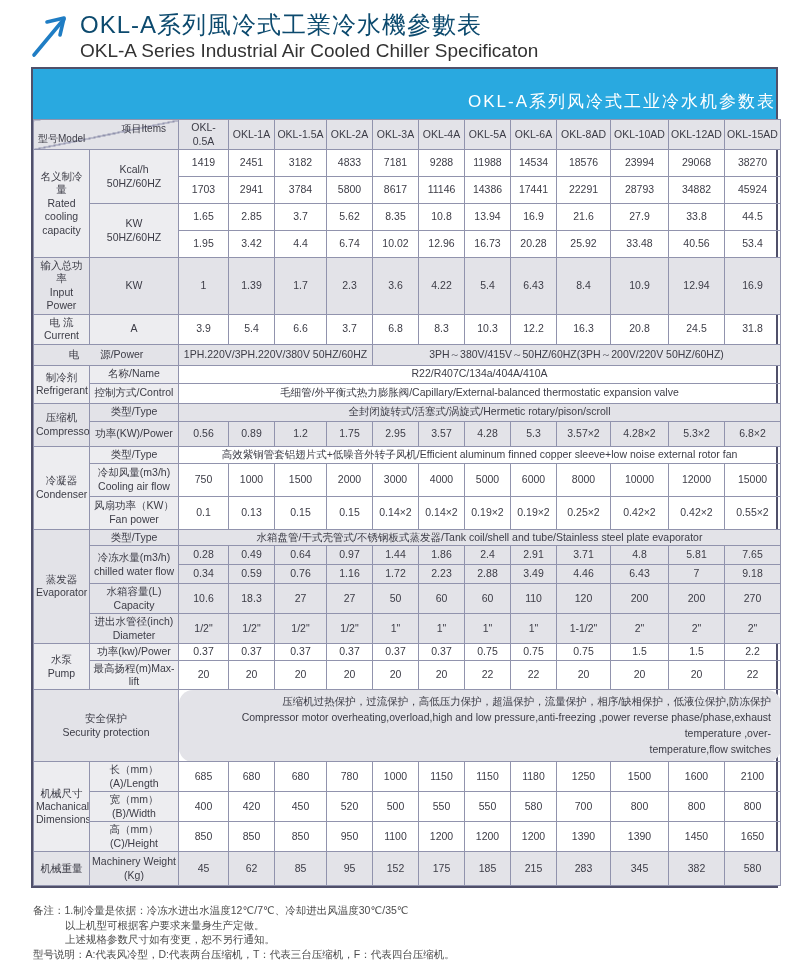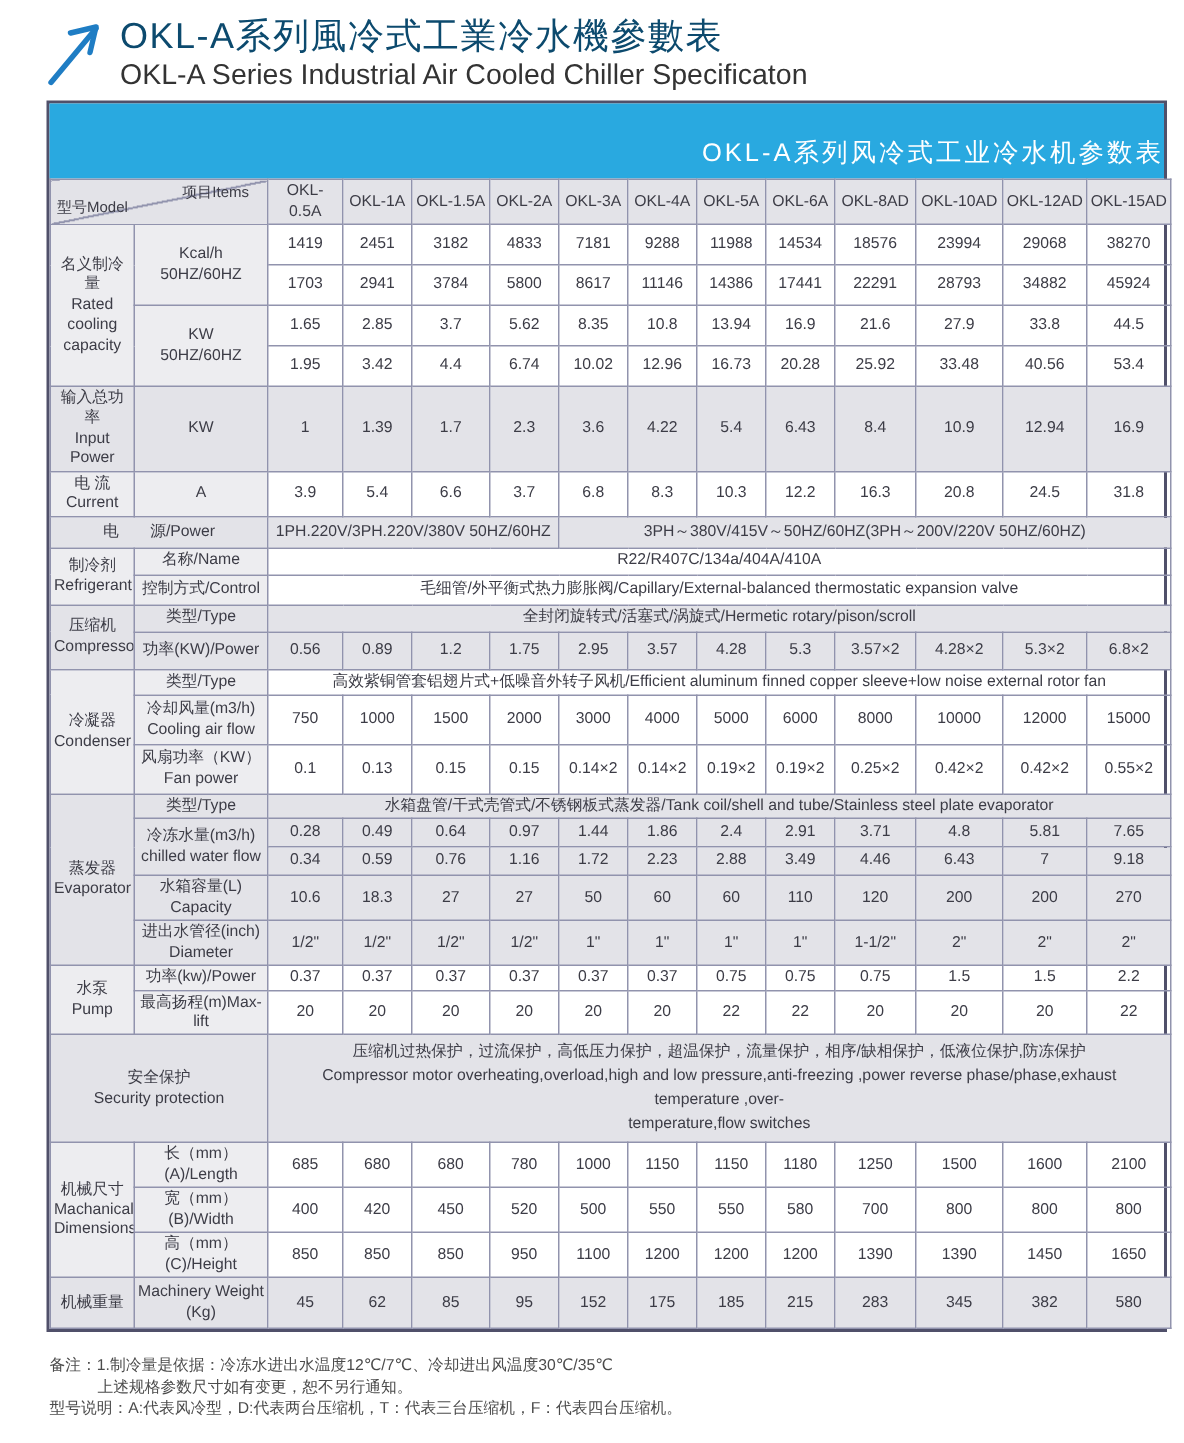--- a/index.html
+++ b/index.html
@@ -23,21 +23,21 @@
   .table-wrap{width:747px;margin:6px 0 0 31px;border:2px solid var(--outer);}
   .table-title{background:var(--accent);color:#fff;text-align:right;font-size:17px;
     letter-spacing:2px;padding:21px 0 6px 0;font-weight:500;}
   table{width:100%;border-collapse:collapse;table-layout:fixed;border-top:1px solid var(--outer);}
   th,td{border:1px solid var(--grid);text-align:center;vertical-align:middle;
     font-size:10.5px;font-weight:400;color:var(--ink);padding:1px 2px;
     white-space:pre-line;line-height:1.28;overflow:hidden;}
   thead th{background:var(--shade);height:30px;font-size:10.5px;}
   td.sec,td.item{background:var(--label);}
   tr.shade td{background:var(--shade);}
-  td.left{text-align:center;padding:4px 9px;line-height:1.5;}
+  td.left{text-align:right;padding:4px 9px;line-height:1.5;border-radius:14px;}
   tr.sec-top td{border-top:1.5px solid #77789a;}
   th.corner{position:relative;
     background-image:linear-gradient(to bottom right,
       transparent calc(50% - 0.7px), var(--grid) calc(50% - 0.7px),
       var(--grid) calc(50% + 0.7px), transparent calc(50% + 0.7px));}
   .c-model{position:absolute;left:4px;bottom:3px;font-size:10px;}
   .c-items{position:absolute;right:12px;top:3px;font-size:10px;}
 
   
   .notes{margin:15px 0 0 33px;color:#4b4b4b;}
@@ -438,15 +438,16 @@
           <td class="val">345</td>
           <td class="val">382</td>
           <td class="val">580</td>
         </tr>
       </tbody>
     </table>
 </div>
 
 <div class="notes notes-zh" id="notesZh">
     <div class="note-line">备注：1.制冷量是依据：冷冻水进出水温度12℃/7℃、冷却进出风温度30℃/35℃</div>
+    <div class="note-line ind">以上机型可根据客户要求来量身生产定做。</div>
     <div class="note-line ind">上述规格参数尺寸如有变更，恕不另行通知。</div>
     <div class="note-line">型号说明：A:代表风冷型，D:代表两台压缩机，T：代表三台压缩机，F：代表四台压缩机。</div>
   </div>
 
 </body></html>

